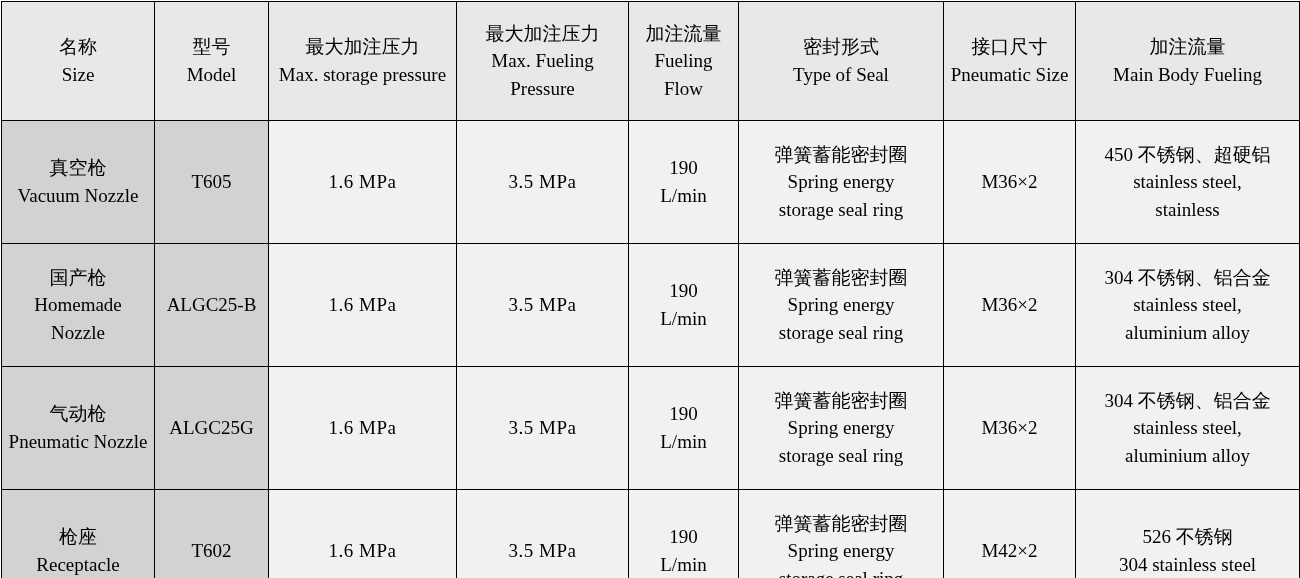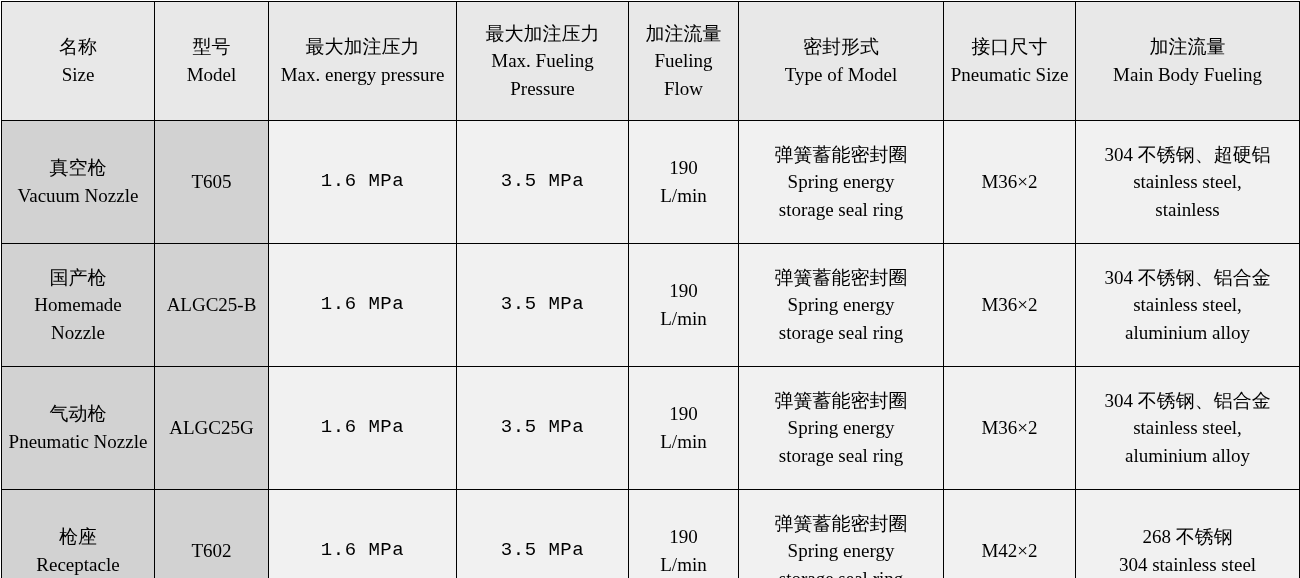--- a/index.html
+++ b/index.html
@@ -56,21 +56,21 @@
   
   col.c0 { width: 153px; }
   col.c1 { width: 114px; }
   col.c2 { width: 188px; }
   col.c3 { width: 172px; }
   col.c4 { width: 110px; }
   col.c5 { width: 205px; }
   col.c6 { width: 132px; }
   col.c7 { width: 224px; }
   .mono-val {
-    font-family: Liberation Mono, monospace;
+    font-family: Liberation Serif, serif;
     letter-spacing: 0.5px;
   }
 </style>
 </head>
 <body>
 
 <div class="table-wrap">
   <table class="spec-table">
     <colgroup>
       <col class="c0">
@@ -87,33 +87,33 @@
         <th>
           <span class="cn">名称</span>
           <span class="en">Size</span>
         </th>
         <th>
           <span class="cn">型号</span>
           <span class="en">Model</span>
         </th>
         <th>
           <span class="cn">最大加注压力</span>
-          <span class="en">Max. energy pressure</span>
+          <span class="en">Max. storage pressure</span>
         </th>
         <th>
           <span class="cn">最大加注压力</span>
           <span class="en">Max. Fueling Pressure</span>
         </th>
         <th>
           <span class="cn">加注流量</span>
           <span class="en">Fueling Flow</span>
         </th>
         <th>
           <span class="cn">密封形式</span>
-          <span class="en">Type of Model</span>
+          <span class="en">Type of Seal</span>
         </th>
         <th>
           <span class="cn">接口尺寸</span>
           <span class="en">Pneumatic Size</span>
         </th>
         <th>
           <span class="cn">加注流量</span>
           <span class="en">Main Body Fueling</span>
         </th>
       </tr>
@@ -132,21 +132,21 @@
           <span class="en">190</span>
           <span class="en">L/min</span>
         </td>
         <td>
           <span class="cn">弹簧蓄能密封圈</span>
           <span class="en">Spring energy</span>
           <span class="en">storage seal ring</span>
         </td>
         <td>M36×2</td>
         <td>
-          <span class="cn">304 不锈钢、超硬铝</span>
+          <span class="cn">450 不锈钢、超硬铝</span>
           <span class="en">stainless steel,</span>
           <span class="en">stainless</span>
         </td>
       </tr>
 
       <tr>
         <td class="col-name">
           <span class="cn">国产枪</span>
           <span class="en">Homemade Nozzle</span>
         </td>
@@ -207,20 +207,20 @@
           <span class="en">190</span>
           <span class="en">L/min</span>
         </td>
         <td>
           <span class="cn">弹簧蓄能密封圈</span>
           <span class="en">Spring energy</span>
           <span class="en">storage seal ring</span>
         </td>
         <td>M42×2</td>
         <td>
-          <span class="cn">268 不锈钢</span>
+          <span class="cn">526 不锈钢</span>
           <span class="en">304  stainless steel</span>
         </td>
       </tr>
 
     </tbody>
   </table>
 </div>
 
 </body></html>

